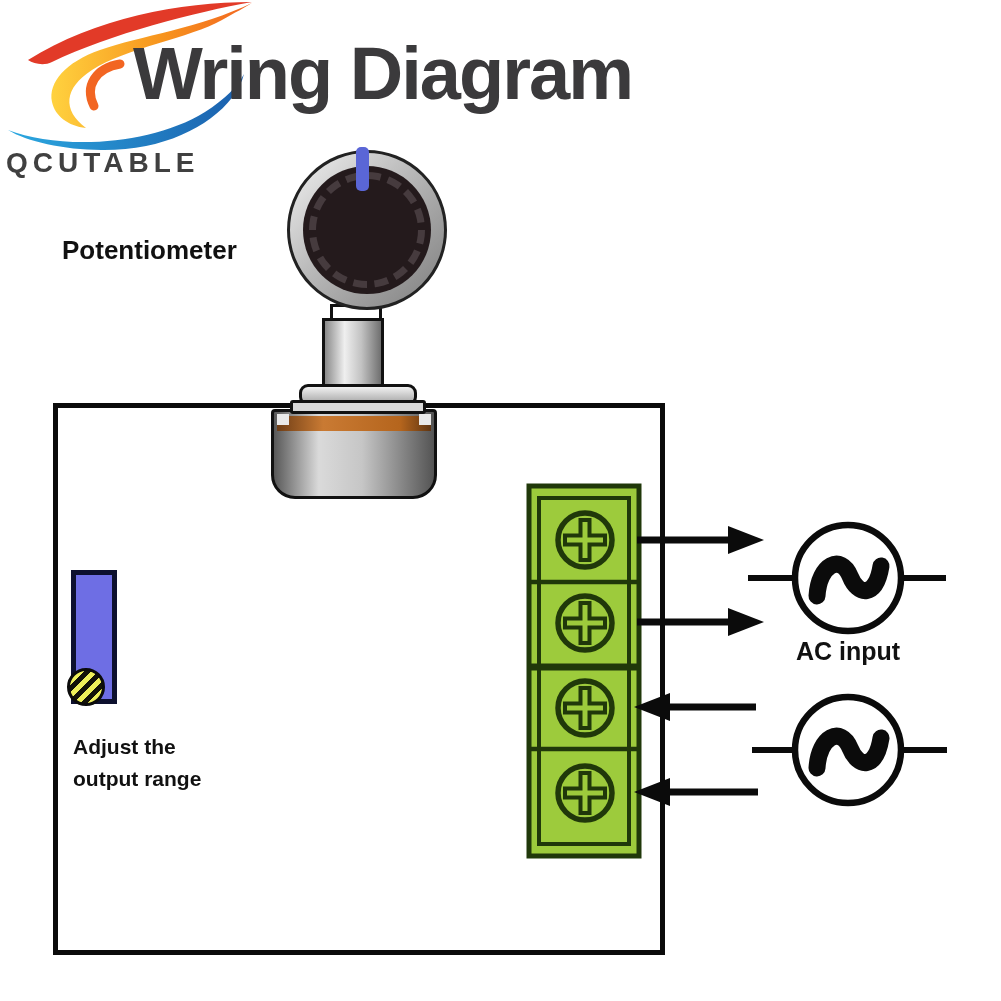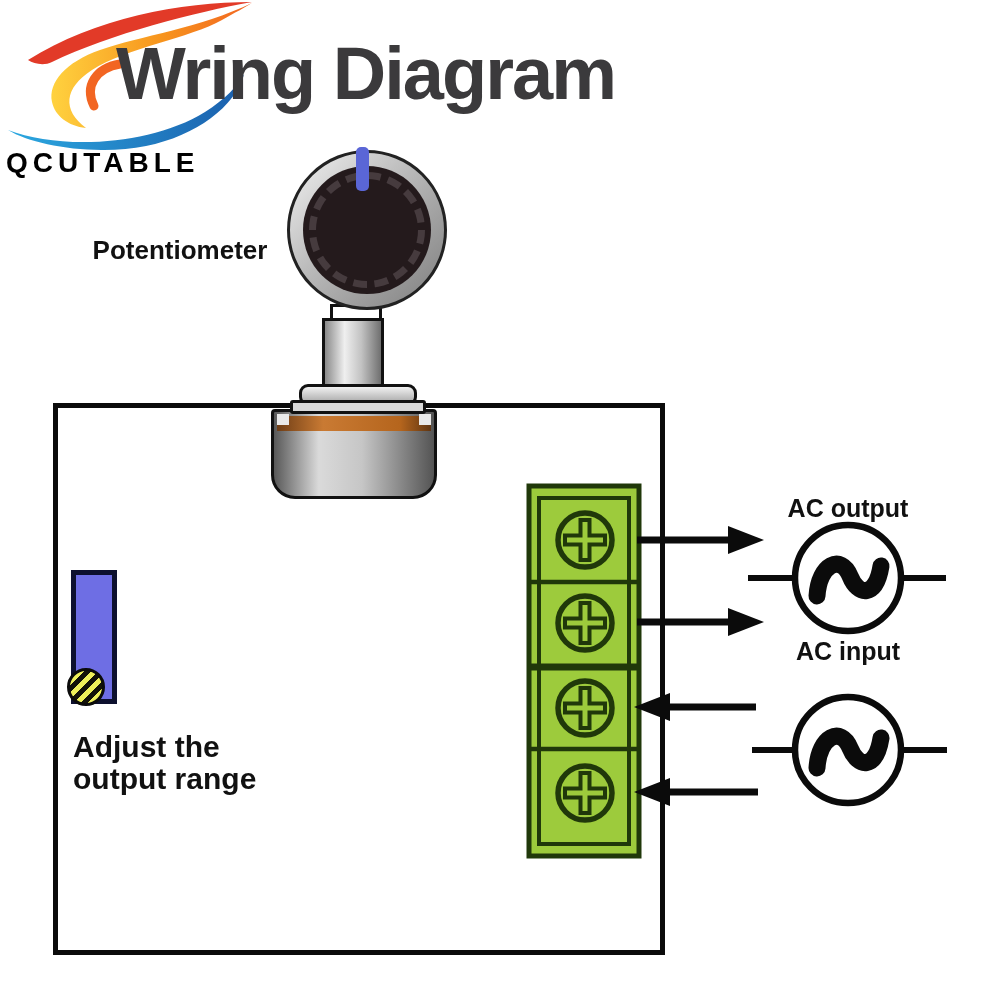--- a/index.html
+++ b/index.html
@@ -4,24 +4,24 @@
 <style>
   html,body{margin:0;padding:0;background:#ffffff;}
   .stage{
     position:relative;width:1001px;height:1001px;background:#ffffff;overflow:hidden;
     font-family:"Liberation Sans", sans-serif;
   }
   .abs{position:absolute;}
   
   .brand-text{
     left:6px;top:147px;width:250px;
-    font-size:28px;font-weight:bold;letter-spacing:5px;color:#000000;
+    font-size:28px;font-weight:bold;letter-spacing:5px;color:#404040;
   }
   .page-title{
-    left:116px;top:34px;
+    left:133px;top:34px;
     font-size:74px;line-height:80px;font-weight:bold;letter-spacing:-2px;color:#3b3a3c;
     white-space:nowrap;z-index:5;
   }
   
   .board{
     left:53px;top:403px;width:612px;height:552px;box-sizing:border-box;
     border:5px solid #0b0b0b;background:#ffffff;z-index:1;
   }
   
   .pot{z-index:3;}
@@ -65,25 +65,25 @@
     background:linear-gradient(90deg,#585858,#dadada 28%,#c6c6c6 55%,#545454);z-index:4;
   }
   .pot-body-stripe{
     position:absolute;left:3px;top:4px;right:3px;height:15px;
     background:linear-gradient(90deg,#6e3d16,#c97a33 30%,#b5651d 80%,#5f3512);
   }
   .pot-lug{position:absolute;top:2px;width:12px;height:11px;background:#e9e9e9;}
   .lug-left{left:3px;} .lug-right{right:3px;}
   
   .pot-label{
-    left:62px;top:233px;width:236px;text-align:center;
+    left:62px;top:233px;width:236px;text-align:left;
     font-size:26px;line-height:34px;font-weight:bold;color:#111;z-index:6;
   }
   .adjust-label{
-    left:73px;top:731px;font-size:30px;line-height:32px;font-weight:bold;color:#111;z-index:6;
+    left:73px;top:731px;font-size:21px;line-height:32px;font-weight:bold;color:#111;z-index:6;
   }
   .ac-label{
     width:220px;text-align:center;font-size:25px;font-weight:bold;color:#111;z-index:6;
   }
   .ac-output-label{left:738px;top:494px;}
   .ac-input-label{left:738px;top:637px;}
   
   .trimmer{
     left:71px;top:570px;width:46px;height:134px;box-sizing:border-box;
     background:#6e6ee4;border:5px solid #0d102e;z-index:3;
@@ -204,16 +204,15 @@
     </g>
 
     <g>
       <line x1="752" y1="750" x2="795" y2="750" stroke="#0b0b0b" stroke-width="6"></line>
       <line x1="901" y1="750" x2="947" y2="750" stroke="#0b0b0b" stroke-width="6"></line>
       <circle cx="848" cy="750" r="53" fill="#ffffff" stroke="#0b0b0b" stroke-width="6.5"></circle>
       <path d="M817,768 C819,736 841,726 850,748 C858,768 876,770 881,738" fill="none" stroke="#0b0b0b" stroke-width="17" stroke-linecap="round"></path>
     </g>
   </svg>
 
-  <div class="abs ac-label ac-output-label">AC output</div>
   <div class="abs ac-label ac-input-label">AC input</div>
 
 </div>
 
 </body></html>

